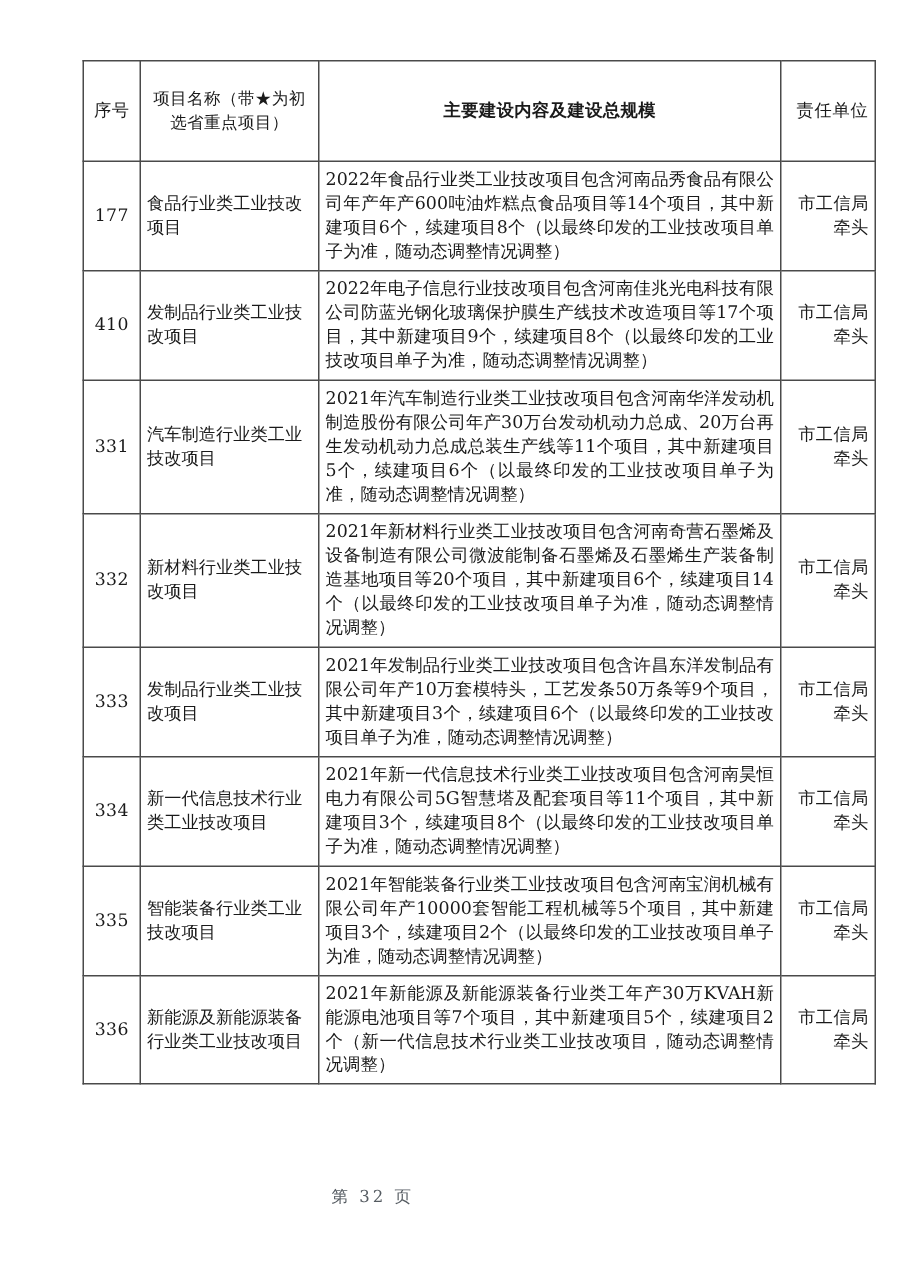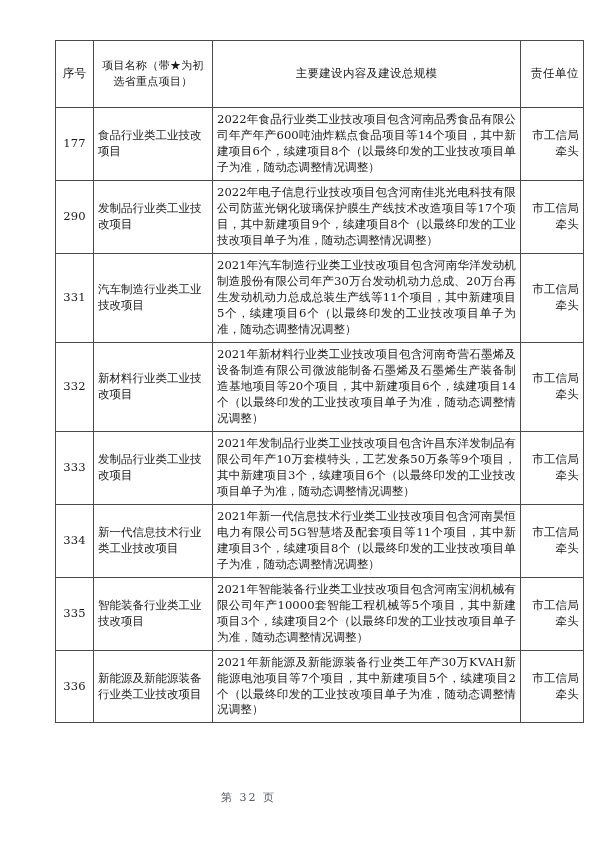--- a/index.html
+++ b/index.html
@@ -58,21 +58,21 @@
   
   .hdr td {
     text-align: center;
     font-weight: bold;
     font-size: 11.5px;
     letter-spacing: 0.3px;
     height: 58px;
     padding: 6px 3px;
   }
   .hdr td.h-name { font-size: 11px; line-height: 1.45; }
-  .hdr td.h-desc { font-size: 11.5px; }
+  .hdr td.h-desc { font-size: 11.5px; font-weight: bold; }
   .hdr td.h-unit { font-size: 11.5px; letter-spacing: 0.5px; text-align: right; }
 
   
   td.seq {
     text-align: center;
     font-size: 11.5px;
     font-family: "DejaVu Serif", "Liberation Serif", serif;
     letter-spacing: 0.2px;
   }
   td.name {
@@ -129,21 +129,21 @@
           <td class="h-desc">主要建设内容及建设总规模</td>
           <td class="h-unit">责任单位</td>
         </tr>
       <tr>
             <td class="seq">177</td>
             <td class="name">食品行业类工业技改项目</td>
             <td class="desc">2022年食品行业类工业技改项目包含河南品秀食品有限公司年产年产600吨油炸糕点食品项目等14个项目，其中新建项目6个，续建项目8个（以最终印发的工业技改项目单子为准，随动态调整情况调整）</td>
             <td class="unit">市工信局牵头</td>
           </tr>
           <tr>
-            <td class="seq">290</td>
+            <td class="seq">410</td>
             <td class="name">发制品行业类工业技改项目</td>
             <td class="desc">2022年电子信息行业技改项目包含河南佳兆光电科技有限公司防蓝光钢化玻璃保护膜生产线技术改造项目等17个项目，其中新建项目9个，续建项目8个（以最终印发的工业技改项目单子为准，随动态调整情况调整）</td>
             <td class="unit">市工信局牵头</td>
           </tr>
           <tr>
             <td class="seq">331</td>
             <td class="name">汽车制造行业类工业技改项目</td>
             <td class="desc">2021年汽车制造行业类工业技改项目包含河南华洋发动机制造股份有限公司年产30万台发动机动力总成、20万台再生发动机动力总成总装生产线等11个项目，其中新建项目5个，续建项目6个（以最终印发的工业技改项目单子为准，随动态调整情况调整）</td>
             <td class="unit">市工信局牵头</td>
           </tr>
@@ -167,21 +167,21 @@
           </tr>
           <tr>
             <td class="seq">335</td>
             <td class="name">智能装备行业类工业技改项目</td>
             <td class="desc">2021年智能装备行业类工业技改项目包含河南宝润机械有限公司年产10000套智能工程机械等5个项目，其中新建项目3个，续建项目2个（以最终印发的工业技改项目单子为准，随动态调整情况调整）</td>
             <td class="unit">市工信局牵头</td>
           </tr>
           <tr>
             <td class="seq">336</td>
             <td class="name">新能源及新能源装备行业类工业技改项目</td>
-            <td class="desc">2021年新能源及新能源装备行业类工年产30万KVAH新能源电池项目等7个项目，其中新建项目5个，续建项目2个（以最终印发的工业技改项目单子为准，随动态调整情况调整）</td>
+            <td class="desc">2021年新能源及新能源装备行业类工年产30万KVAH新能源电池项目等7个项目，其中新建项目5个，续建项目2个（新一代信息技术行业类工业技改项目，随动态调整情况调整）</td>
             <td class="unit">市工信局牵头</td>
           </tr>
         </tbody>
     </table>
   </div>
 
   <div class="footer">第 32 页</div>
 
 </div>
 

